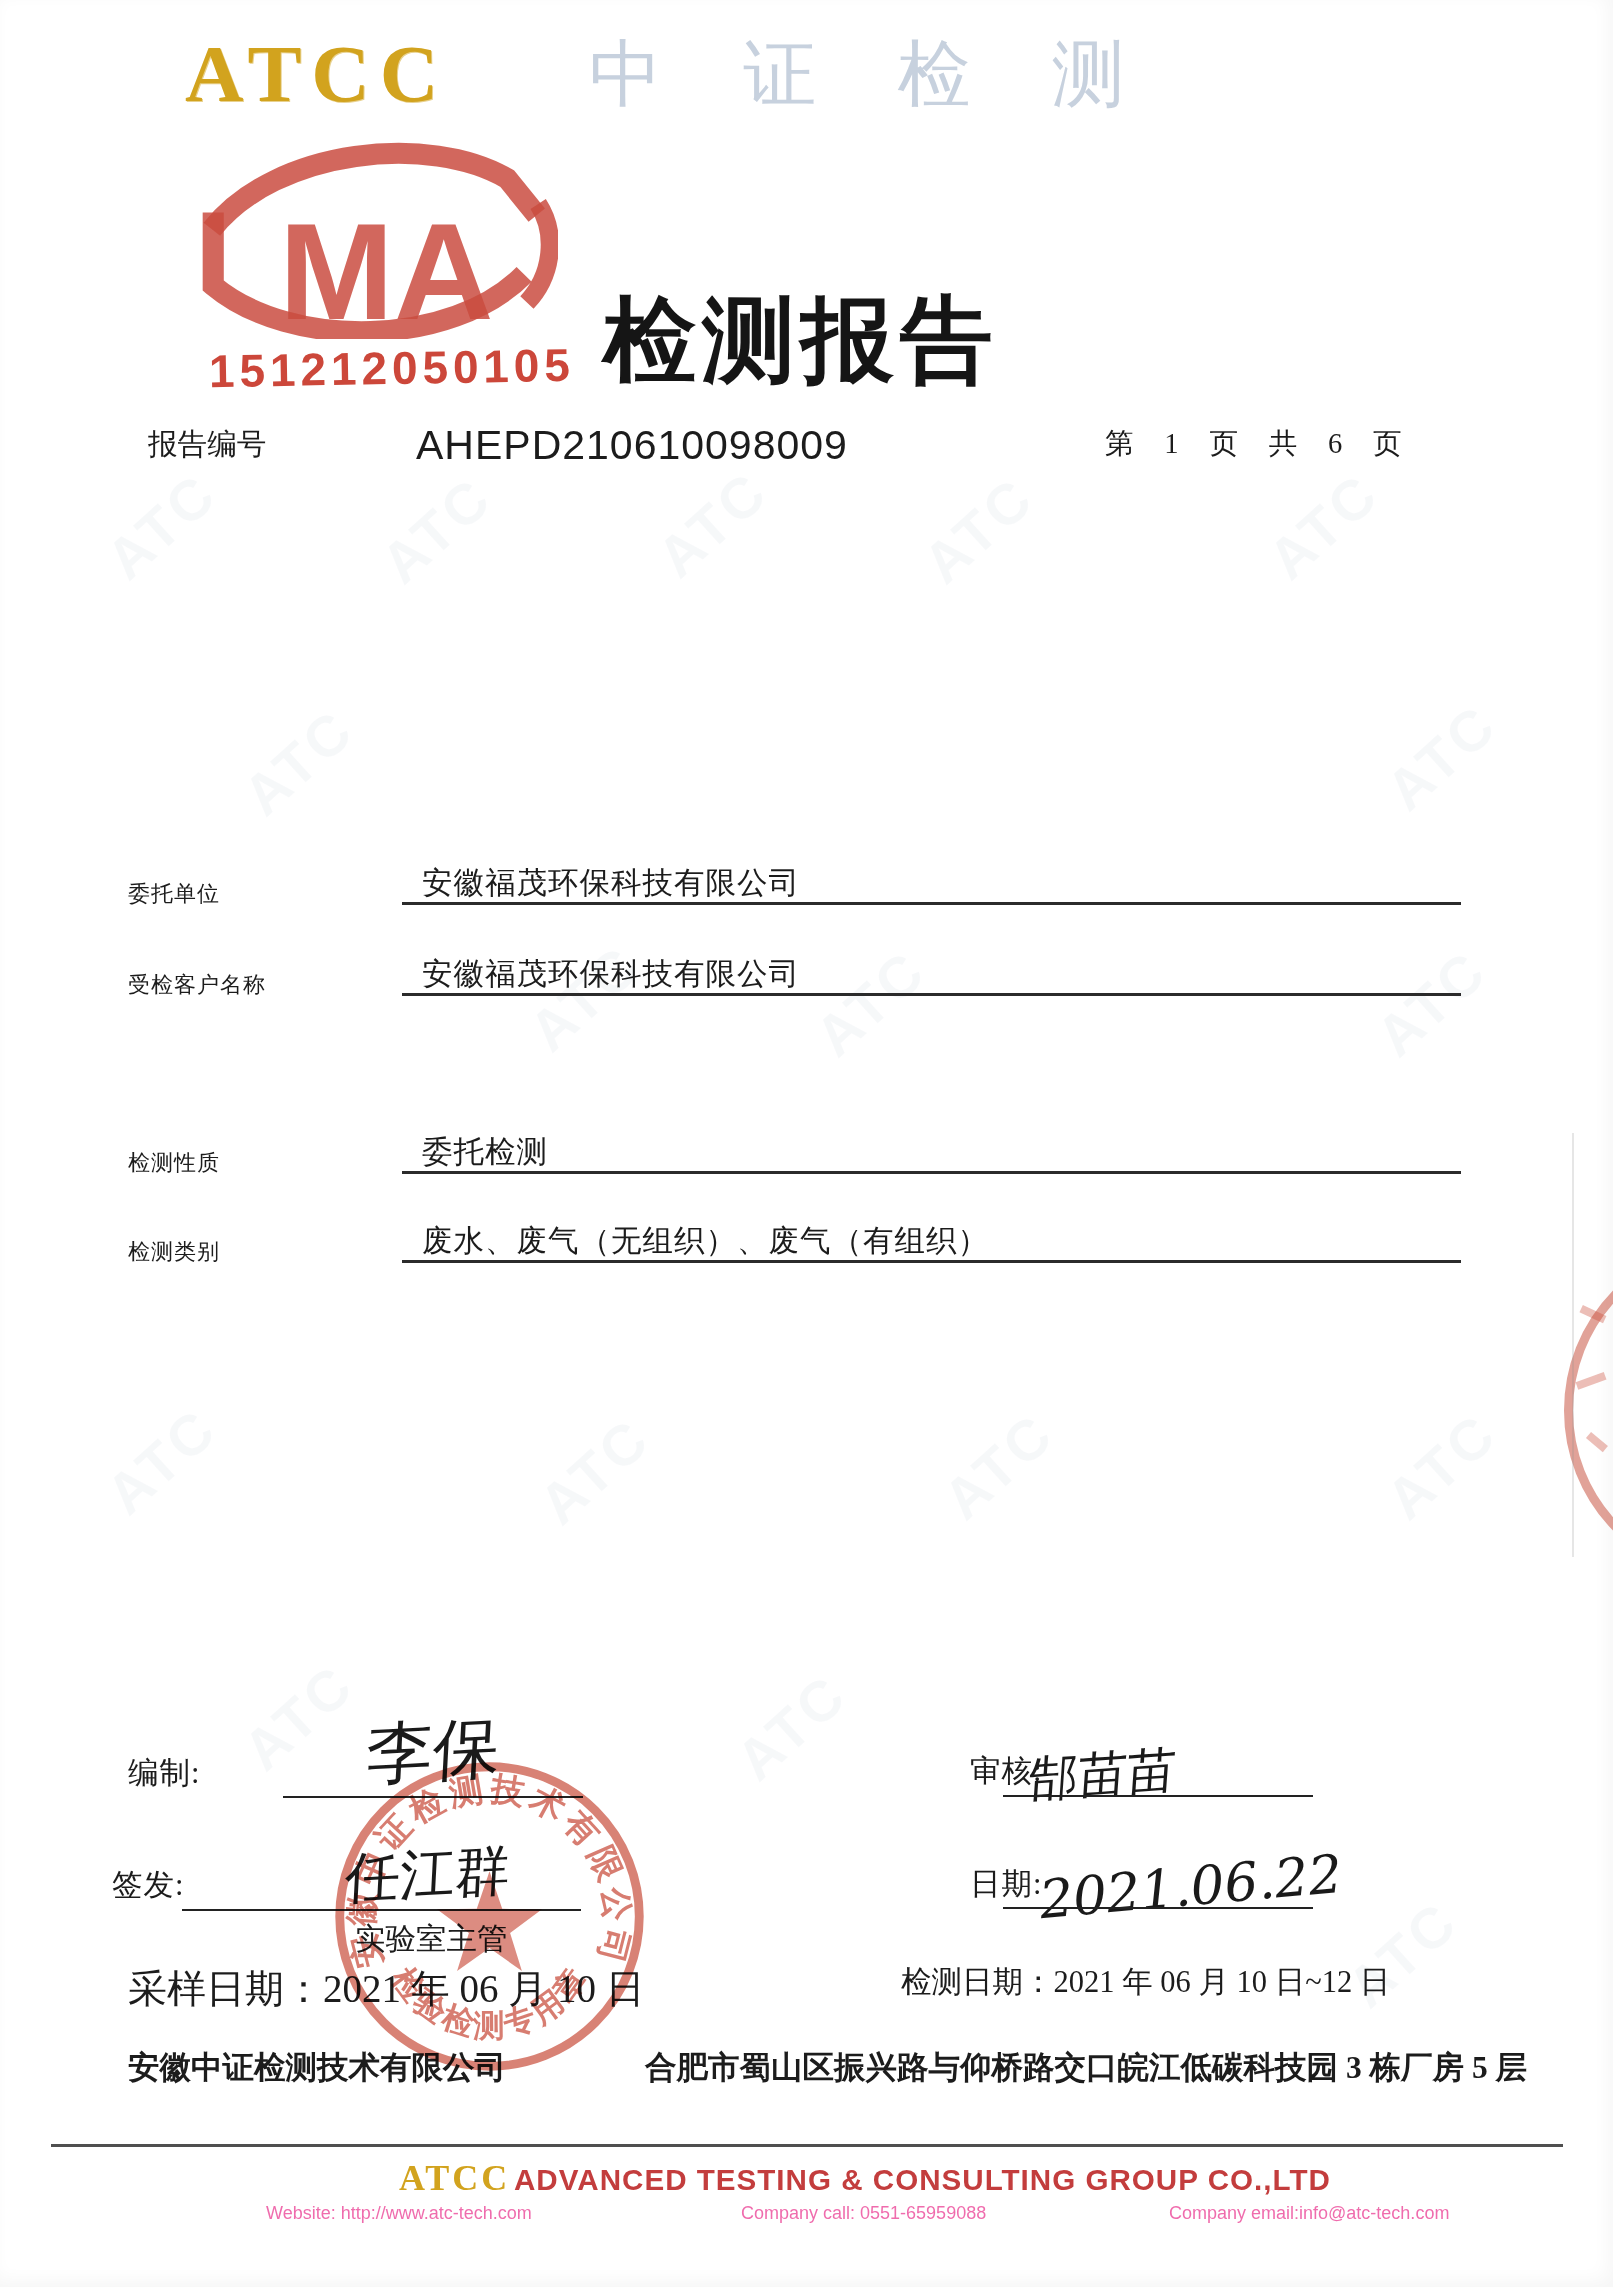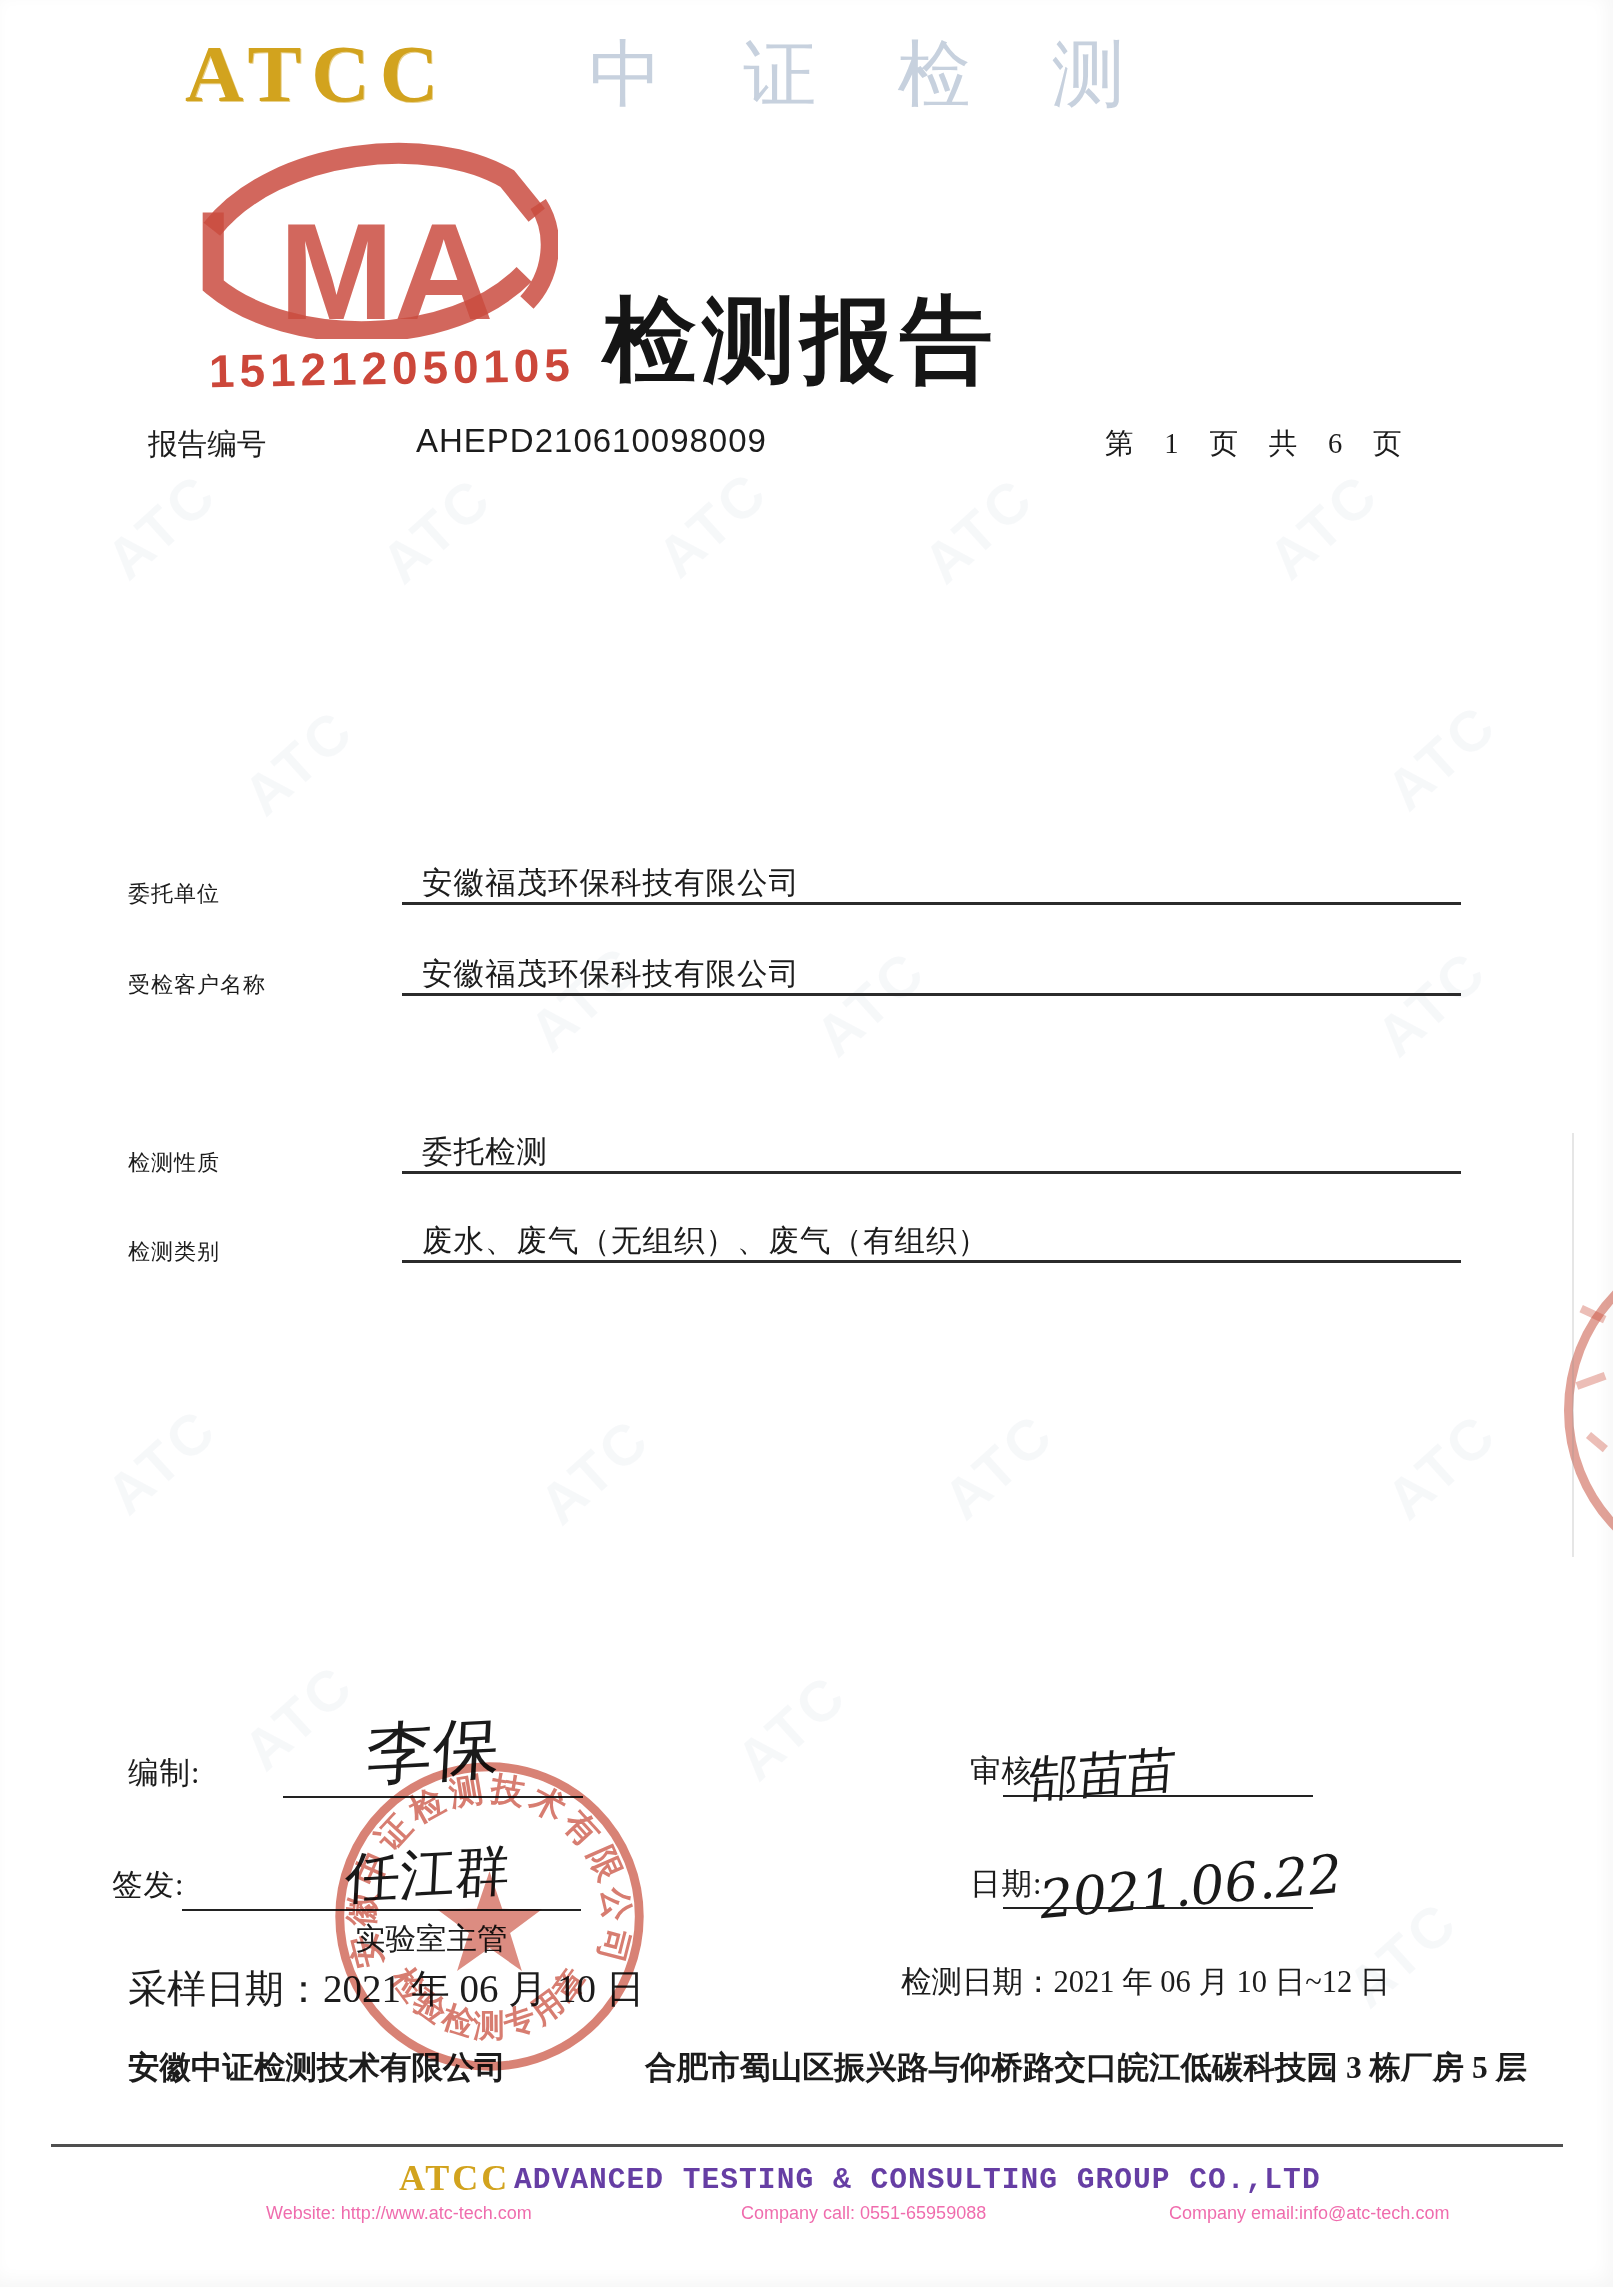--- a/index.html
+++ b/index.html
@@ -51,21 +51,21 @@
     letter-spacing:4.9px; color:#c8382a; transform:rotate(-1deg); opacity:.92;
   }
   .title {
     position:absolute; left:603px; top:278px;
     font-size:93px; font-weight:900; letter-spacing:5.9px; color:#151515;
     font-family:"Liberation Sans", sans-serif; white-space:nowrap;
   }
 
   
   .meta-label { position:absolute; left:148px; top:424px; font-size:29.6px; }
-  .meta-no    { position:absolute; left:416px; top:422px; font-size:33px;
+  .meta-no    { position:absolute; left:416px; top:422px; font-size:41px;
                 font-family:"Liberation Sans", sans-serif; letter-spacing:1px; }
   .meta-page  { position:absolute; left:1105px; top:424px; width:355px; font-size:28.6px;
                 word-spacing:23.6px; white-space:nowrap; }
 
   
   .field { position:absolute; left:0; width:100%; height:69px; }
   .field .flabel { position:absolute; left:128px; top:16px; font-size:22px; letter-spacing:1px; }
   .field .fvalue { position:absolute; left:415px; top:0; font-size:30.5px; letter-spacing:1px; white-space:nowrap;margin-left:7px; }
   .field .fline  { position:absolute; left:402px; width:1059px; top:39px;
                    border-top:3px solid #2b2b2b; height:0; }
@@ -107,22 +107,22 @@
   .em3{left:1586px; top:1438px; width:21.7px; height:7.9px; transform:rotate(40deg);}
   .scan-edge { position:absolute; left:1572px; top:1133px; width:2px; height:424px;
                background:rgba(140,140,140,.22); }
 
   
   .footer-divider { position:absolute; left:51px; right:51px; top:2144px;
                     border-top:3.9px solid #4f4f4f; height:0; }
   .footer-logo { position:absolute; left:399px; top:2157px; font-size:36px; font-weight:900;
                  color:#d2a31e; letter-spacing:3px; font-family:"Liberation Serif", serif; }
   .footer-en { position:absolute; left:514px; top:2163px; font-size:29.6px; font-weight:700;
-               color:#4c1d95; letter-spacing:1px; opacity:.85;
-               font-family:Liberation Mono, monospace; white-space:nowrap; }
+               color:#b91c1c; letter-spacing:1px; opacity:.85;
+               font-family:Liberation Sans, sans-serif; white-space:nowrap; }
   .footer-row2 span { position:absolute; top:2203px; font-size:18px; color:#ec4899;
                opacity:.8; font-family:Liberation Sans, sans-serif; white-space:nowrap; }
   #fw{left:266px;} #fc{left:741px;} #fe{left:1169px;}
 </style>
 </head>
 <body>
 
 <div class="page">
 
   <div>

